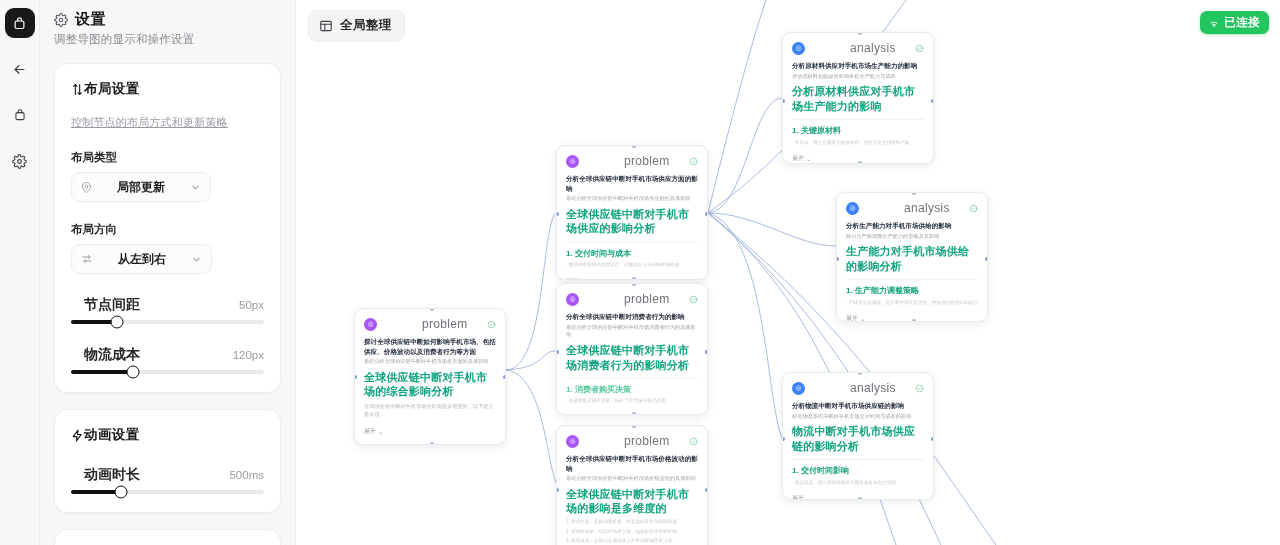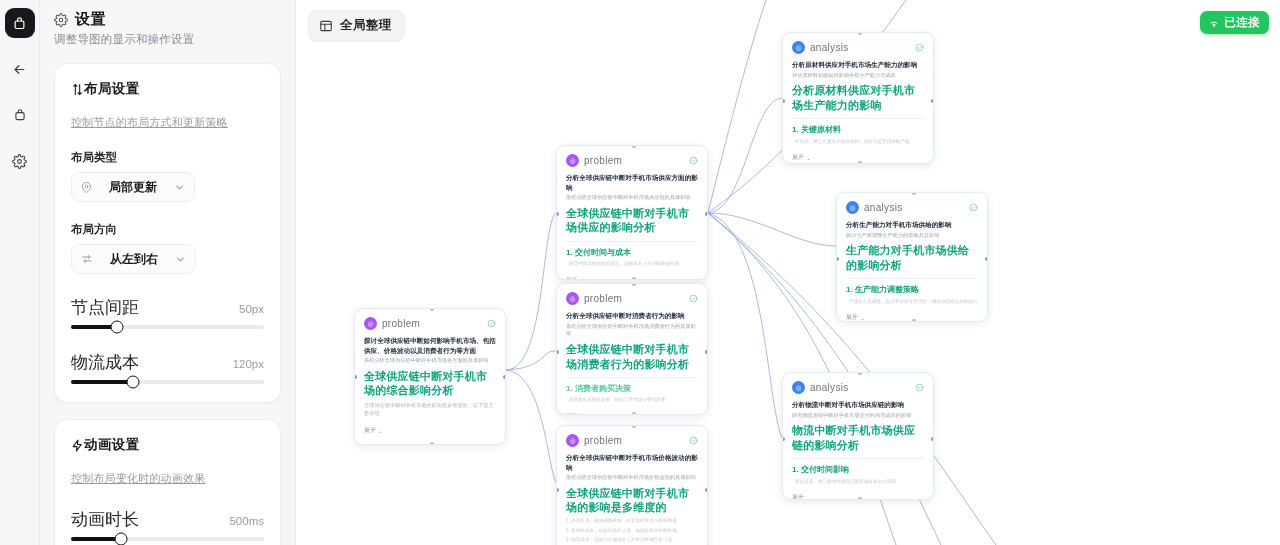--- a/index.html
+++ b/index.html
@@ -54,29 +54,29 @@
   }
   .card-head { display: flex; align-items: center; gap: 0; }
   .card-head .ci { color: #18181b; display: flex; }
   .card-title { font-size: 13.5px; font-weight: 700; color: #18181b; letter-spacing: .4px; }
   .card-sub { font-size: 11px; color: #9a9aa2; margin-top: 17px; letter-spacing: .2px; text-decoration: underline; }
 
   .field-label { font-size: 11.5px; font-weight: 700; color: #27272a; margin: 20px 0 7px 0; }
   .select {
     height: 30px; border: 1px solid #ededf0; border-radius: 9px;
     background: #fcfcfd;
-    display: inline-flex; align-items: center; gap: 17px;
+    display: inline-flex; align-items: center; gap: 25px;
     padding: 0 9px 0 9px; cursor: pointer;
     min-width: 104px;
   }
   .select .sv { font-size: 12px; color: #18181b; font-weight: 600; }
   .select .pin, .select .chev { color: #9a9aa2; display: flex; }
 
   .slider-row { display: flex; justify-content: space-between; align-items: baseline; margin: 22px 0 6px 0; }
-  .slider-row .sl { font-size: 17px; font-weight: 400; color: #27272a; }
+  .slider-row .sl { font-size: 14px; font-weight: 700; color: #27272a; margin-left: 13px; }
   .slider-row .sv { font-size: 11.5px; color: #9a9aa2; }
   .track { height: 4px; border-radius: 3px; background: #eaeaee; position: relative; }
   .fill { position: absolute; left: 0; top: 0; bottom: 0; border-radius: 3px; background: #111113; }
   .knob {
     position: absolute; top: 50%; width: 13px; height: 13px; border-radius: 50%;
     background: #ffffff; border: 1.5px solid #111113; transform: translate(-50%,-50%);
     cursor: pointer;
   }
 
   
@@ -122,21 +122,21 @@
   .node.analysis { border-color: #e4efe8; }
   .node-head { display: flex; align-items: center; justify-content: space-between; margin-bottom: 6px; }
   .node-head-l { display: flex; align-items: center; gap: 5px; }
   .badge-dot {
     width: 13px; height: 13px; border-radius: 50%;
     display: flex; align-items: center; justify-content: center;
     color: #fff; font-size: 7px; font-weight: 700;
   }
   .badge-dot.problem { background: #a855f7; }
   .badge-dot.analysis { background: #3b82f6; }
-  .badge-kind { font-size: 10px; color: #71717a; letter-spacing: .3px; }
+  .badge-kind { font-size: 12px; color: #71717a; letter-spacing: .3px; margin-left: 40px; }
   .node-check { color: #86d0a5; display: flex; }
 
   .n-q { font-size: 6.6px; font-weight: 700; color: #1f2937; line-height: 1.45; }
   .n-desc { font-size: 5.2px; color: #a1a1aa; line-height: 1.5; margin-top: 2px; }
   .n-title {
     font-size: 11px; font-weight: 700; color: #0f9f6e;
     line-height: 1.32; margin-top: 4px; letter-spacing: .2px;
   }
   .n-title.teal { color: #10a37f; }
   .n-lead { font-size: 5.2px; color: #b4b4bb; line-height: 1.5; margin-top: 4px; }
@@ -273,21 +273,20 @@
 
     <div class="card">
       <div class="card-head">
         <span class="ci">
           <svg width="13" height="13" viewBox="0 0 24 24" fill="none" stroke="currentColor" stroke-width="2" stroke-linecap="round" stroke-linejoin="round">
             <path d="M13 2L4 14h7l-1 8 9-12h-7l1-8z"></path>
           </svg>
         </span>
         <div class="card-title">动画设置</div>
       </div>
-      <div class="card-sub">控制布局变化时的动画效果</div>
 
       <div class="slider-row">
         <span class="sl">动画时长</span>
         <span class="sv">500ms</span>
       </div>
       <div class="track">
         <div class="fill" id="fill-dur" style="width: 26%;"></div>
         <div class="knob" id="knob-dur" style="left: 26%;"></div>
       </div>
     </div>

